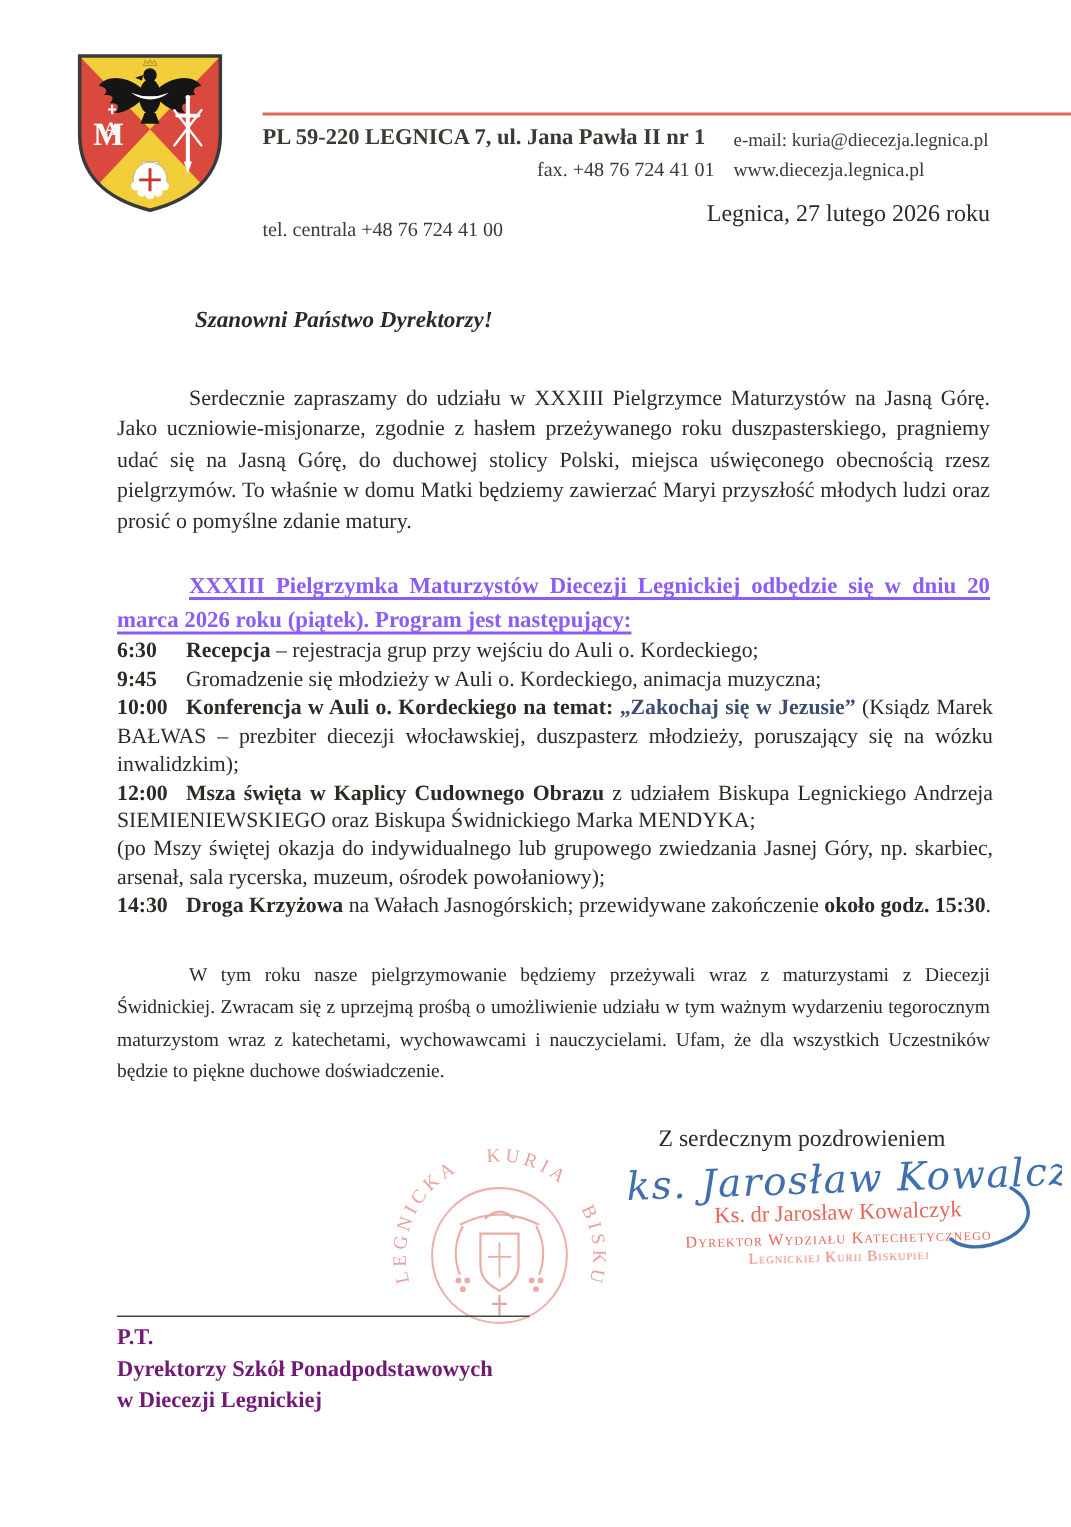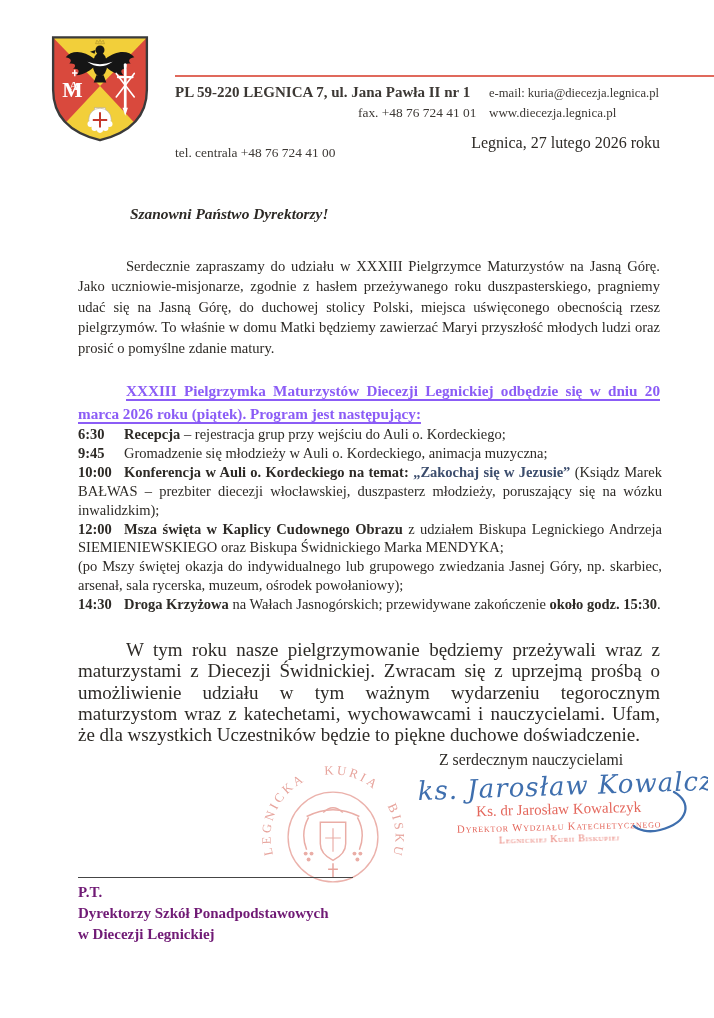--- a/index.html
+++ b/index.html
@@ -27,21 +27,21 @@
   .announce{position:absolute;left:78px;top:379px;width:582px;margin:0;font-size:15.2px;
             font-weight:bold;color:#8b5cf6;line-height:23px;text-align:justify;text-indent:48px;
             text-decoration:underline;text-decoration-thickness:1.5px;text-underline-offset:3px;}
 
   .program{position:absolute;left:78px;top:425px;width:584px;font-size:14.5px;line-height:18.9px;}
   .program p{margin:0;text-align:justify;}
   .time{display:inline-block;min-width:46px;font-weight:bold;}
   .bold{font-weight:bold;}
   .quote{font-weight:bold;color:#3c4d6d;}
 
-  .closing{position:absolute;left:78px;top:639px;width:582px;margin:0;font-size:19px;
+  .closing{position:absolute;left:78px;top:639px;width:582px;margin:0;font-size:13px;
            line-height:21.3px;text-align:justify;text-indent:48px;}
 
   .greeting{position:absolute;left:439px;top:751px;font-size:15.8px;}
 
   .seal{position:absolute;left:250px;top:754px;width:166px;height:166px;opacity:.78;
         mix-blend-mode:multiply;filter:blur(.3px);}
   .signature{position:absolute;left:412px;top:760px;width:296px;height:100px;z-index:4;}
   .stamp-text{position:absolute;left:430px;top:801px;width:258px;text-align:center;color:#e4675c;
               transform:rotate(-1.5deg);z-index:3;}
   .sname{font-size:15px;}
@@ -131,21 +131,21 @@
     <p><span class="time">6:30</span><span class="bold">Recepcja</span><span> – rejestracja grup przy wejściu do Auli o. Kordeckiego;</span></p>
     <p><span class="time">9:45</span><span>Gromadzenie się młodzieży w Auli o. Kordeckiego, animacja muzyczna;</span></p>
     <p><span class="time">10:00</span><span class="bold">Konferencja w Auli o. Kordeckiego na temat: </span><span class="quote">„Zakochaj się w Jezusie”</span><span> (Ksiądz Marek BAŁWAS – prezbiter diecezji włocławskiej, duszpasterz młodzieży, poruszający się na wózku inwalidzkim);</span></p>
     <p><span class="time">12:00</span><span class="bold">Msza święta w Kaplicy Cudownego Obrazu</span><span> z udziałem Biskupa Legnickiego Andrzeja SIEMIENIEWSKIEGO oraz Biskupa Świdnickiego Marka MENDYKA;</span></p>
     <p><span>(po Mszy świętej okazja do indywidualnego lub grupowego zwiedzania Jasnej Góry, np. skarbiec, arsenał, sala rycerska, muzeum, ośrodek powołaniowy);</span></p>
     <p><span class="time">14:30</span><span class="bold">Droga Krzyżowa</span><span> na Wałach Jasnogórskich; przewidywane zakończenie </span><span class="bold">około godz. 15:30</span><span>.</span></p>
   </div>
 
   <p class="closing">W tym roku nasze pielgrzymowanie będziemy przeżywali wraz z maturzystami z Diecezji Świdnickiej. Zwracam się z uprzejmą prośbą o umożliwienie udziału w tym ważnym wydarzeniu tegorocznym maturzystom wraz z katechetami, wychowawcami i nauczycielami. Ufam, że dla wszystkich Uczestników będzie to piękne duchowe doświadczenie.</p>
 
-  <div class="greeting">Z serdecznym nauczycielami</div>
+  <div class="greeting">Z serdecznym pozdrowieniem</div>
 
   <div class="seal">
     <svg width="166" height="166" viewBox="0 0 170 170">
       <defs>
         <path id="sealArc" d="M 24.9 106.9 A 64 64 0 1 1 145.1 106.9" fill="none"></path>
       </defs>
       <circle cx="85" cy="85" r="46" fill="none" stroke="#e08a80" stroke-width="1.4" opacity="0.85"></circle>
       <text font-family="Liberation Serif, serif" font-size="13" fill="#e08a80" letter-spacing="3" word-spacing="14">
         <textPath href="#sealArc" startOffset="4">LEGNICKA KURIA BISKUPIA</textPath>
       </text>

